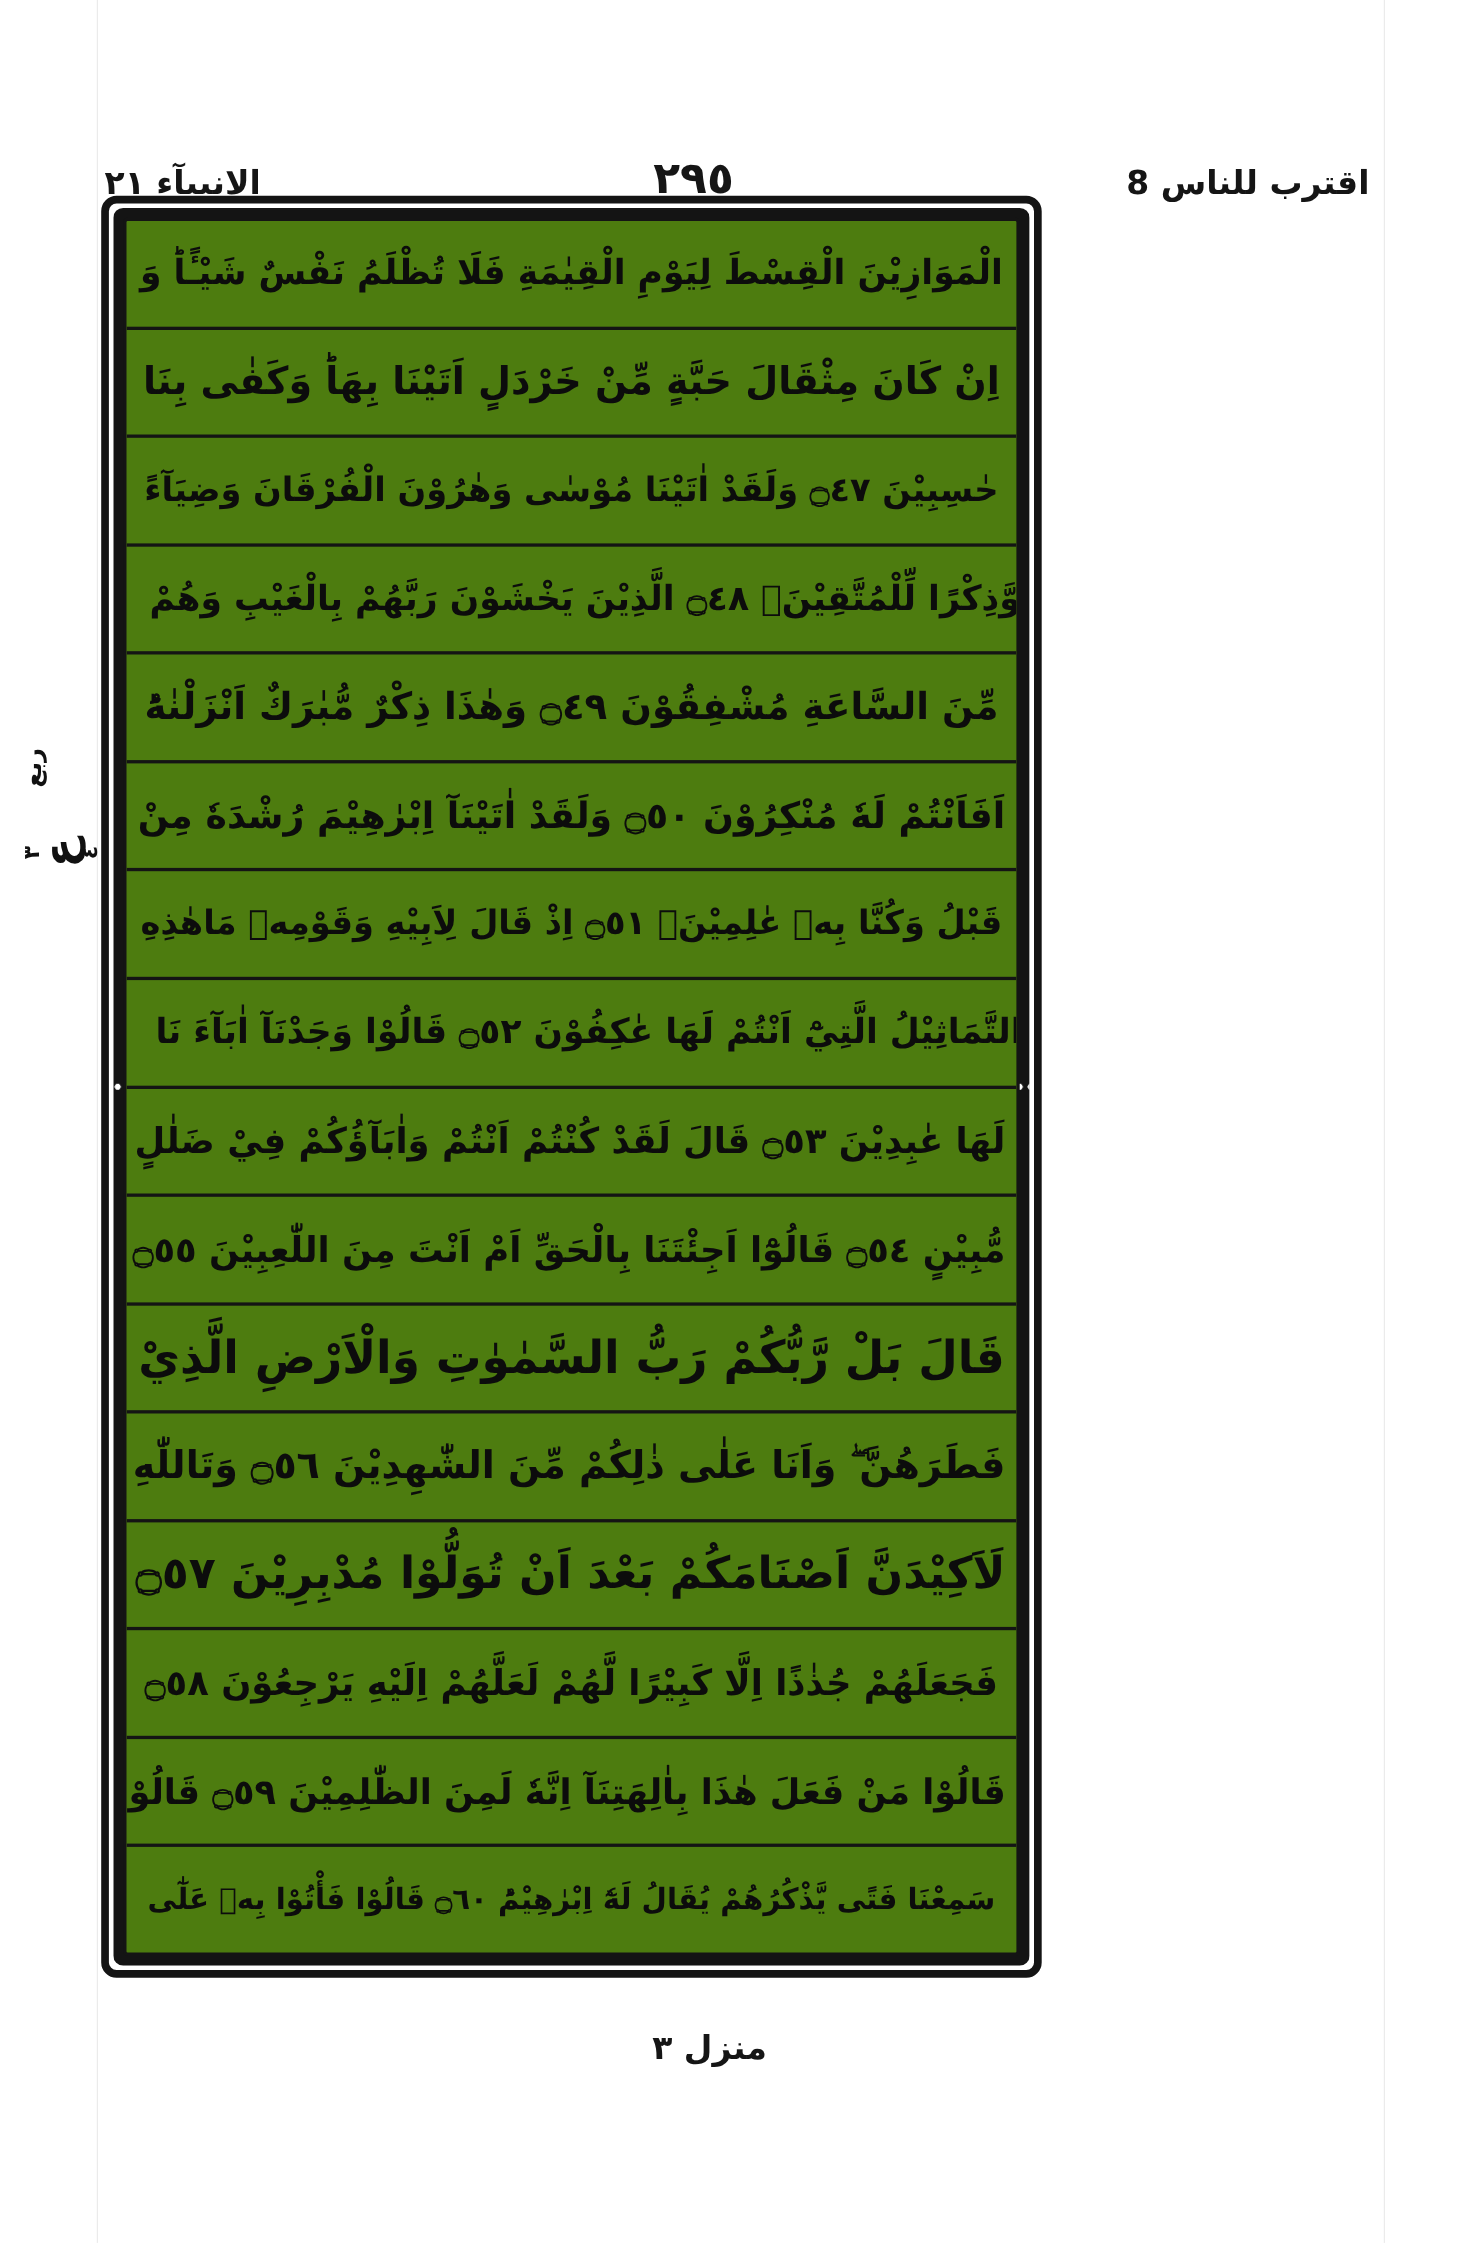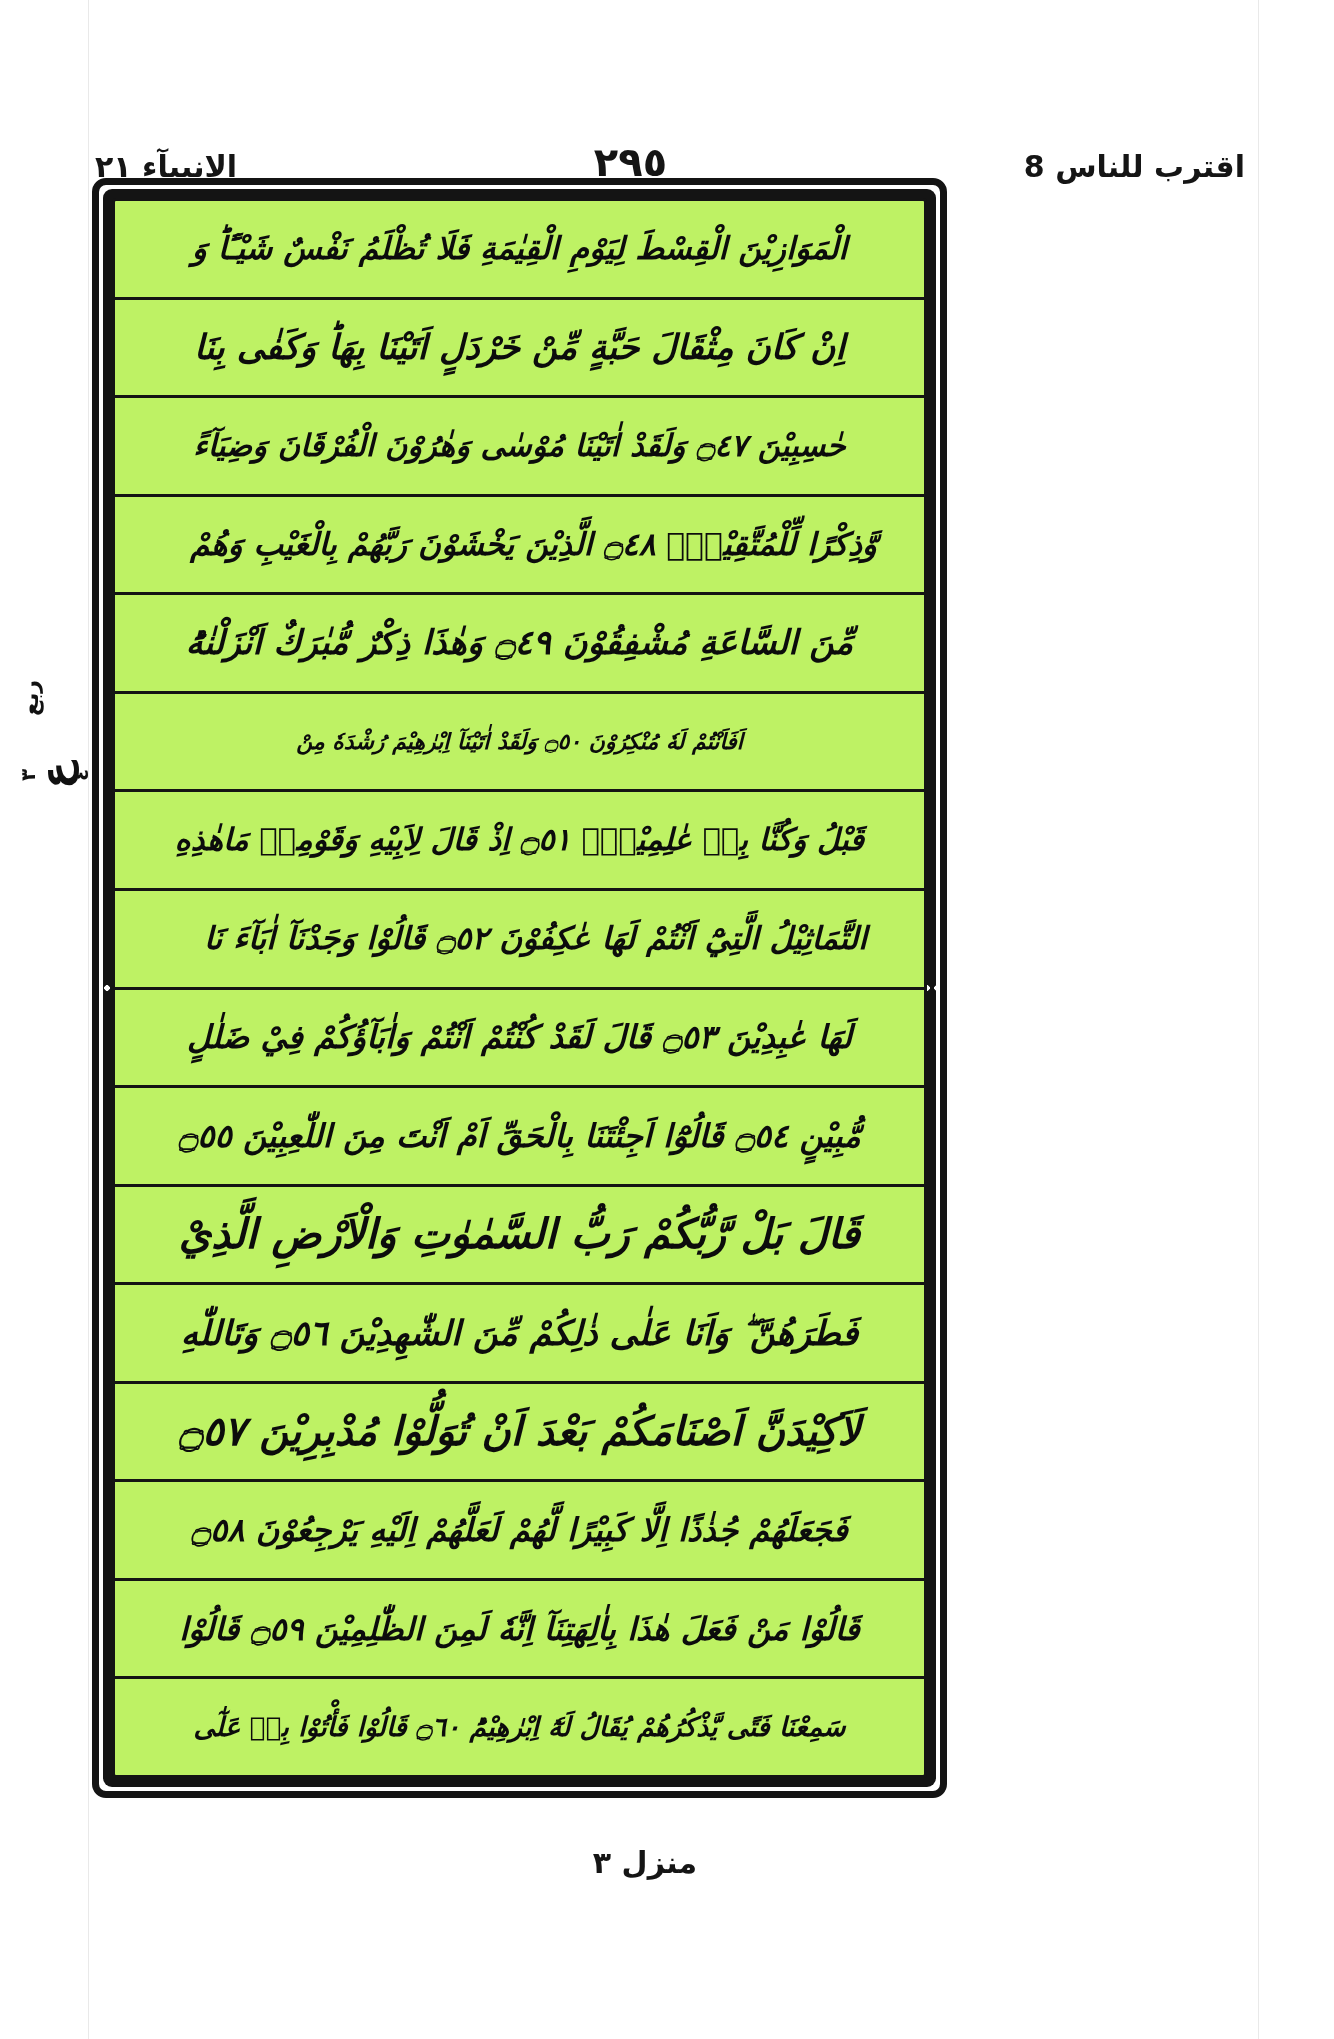--- a/index.html
+++ b/index.html
@@ -125,24 +125,23 @@
       radial-gradient(circle at 5px 50%, #ffffff 2.6px, rgba(255,255,255,0) 3.0px);
     background-size: 10px 100%;
     background-clip: border-box;
     box-sizing: border-box;
   }
   .frame-inner {
     position: absolute;
     inset: 13px;
     border: 3px solid #141414;
     border-radius: 4px;
-    background: #bef264;
+    background: #4d7c0f;
     box-sizing: border-box;
     overflow: hidden;
-    font-style: italic;
   }
 
   
   .lines {
     position: absolute;
     inset: 0;
     display: flex;
     flex-direction: column;
     direction: rtl;
   }
@@ -228,21 +227,21 @@
           <div class="ayah-line" data-fit="tight">
             <div class="ayah-text" style="font-size: 30.6px;">حٰسِبِيْنَ ۝٤٧ وَلَقَدْ اٰتَيْنَا مُوْسٰى وَهٰرُوْنَ الْفُرْقَانَ وَضِيَآءً</div>
           </div>
           <div class="ayah-line" data-fit="tight">
             <div class="ayah-text" style="font-size: 31.4px; margin-left: 28px;">وَّذِكْرًا لِّلْمُتَّقِيْنَۙ ۝٤٨ الَّذِيْنَ يَخْشَوْنَ رَبَّهُمْ بِالْغَيْبِ وَهُمْ</div>
           </div>
           <div class="ayah-line" data-fit="tight">
             <div class="ayah-text" style="font-size: 33.8px;">مِّنَ السَّاعَةِ مُشْفِقُوْنَ ۝٤٩ وَهٰذَا ذِكْرٌ مُّبٰرَكٌ اَنْزَلْنٰهُؕ</div>
           </div>
           <div class="ayah-line" data-fit="tight">
-            <div class="ayah-text" style="font-size: 22px;">اَفَاَنْتُمْ لَهٗ مُنْكِرُوْنَ ۝٥٠ وَلَقَدْ اٰتَيْنَآ اِبْرٰهِيْمَ رُشْدَهٗ مِنْ</div>
+            <div class="ayah-text" style="font-size: 33px;">اَفَاَنْتُمْ لَهٗ مُنْكِرُوْنَ ۝٥٠ وَلَقَدْ اٰتَيْنَآ اِبْرٰهِيْمَ رُشْدَهٗ مِنْ</div>
           </div>
           <div class="ayah-line" data-fit="tight">
             <div class="ayah-text" style="font-size: 30.6px;">قَبْلُ وَكُنَّا بِهٖ عٰلِمِيْنَۚ ۝٥١ اِذْ قَالَ لِاَبِيْهِ وَقَوْمِهٖ مَاهٰذِهِ</div>
           </div>
           <div class="ayah-line" data-fit="tight">
             <div class="ayah-text" style="font-size: 31.4px; margin-left: 32px;">التَّمَاثِيْلُ الَّتِيْٓ اَنْتُمْ لَهَا عٰكِفُوْنَ ۝٥٢ قَالُوْا وَجَدْنَآ اٰبَآءَ نَا</div>
           </div>
           <div class="ayah-line" data-fit="tight">
             <div class="ayah-text" style="font-size: 32.2px;">لَهَا عٰبِدِيْنَ ۝٥٣ قَالَ لَقَدْ كُنْتُمْ اَنْتُمْ وَاٰبَآؤُكُمْ فِيْ ضَلٰلٍ</div>
           </div>

